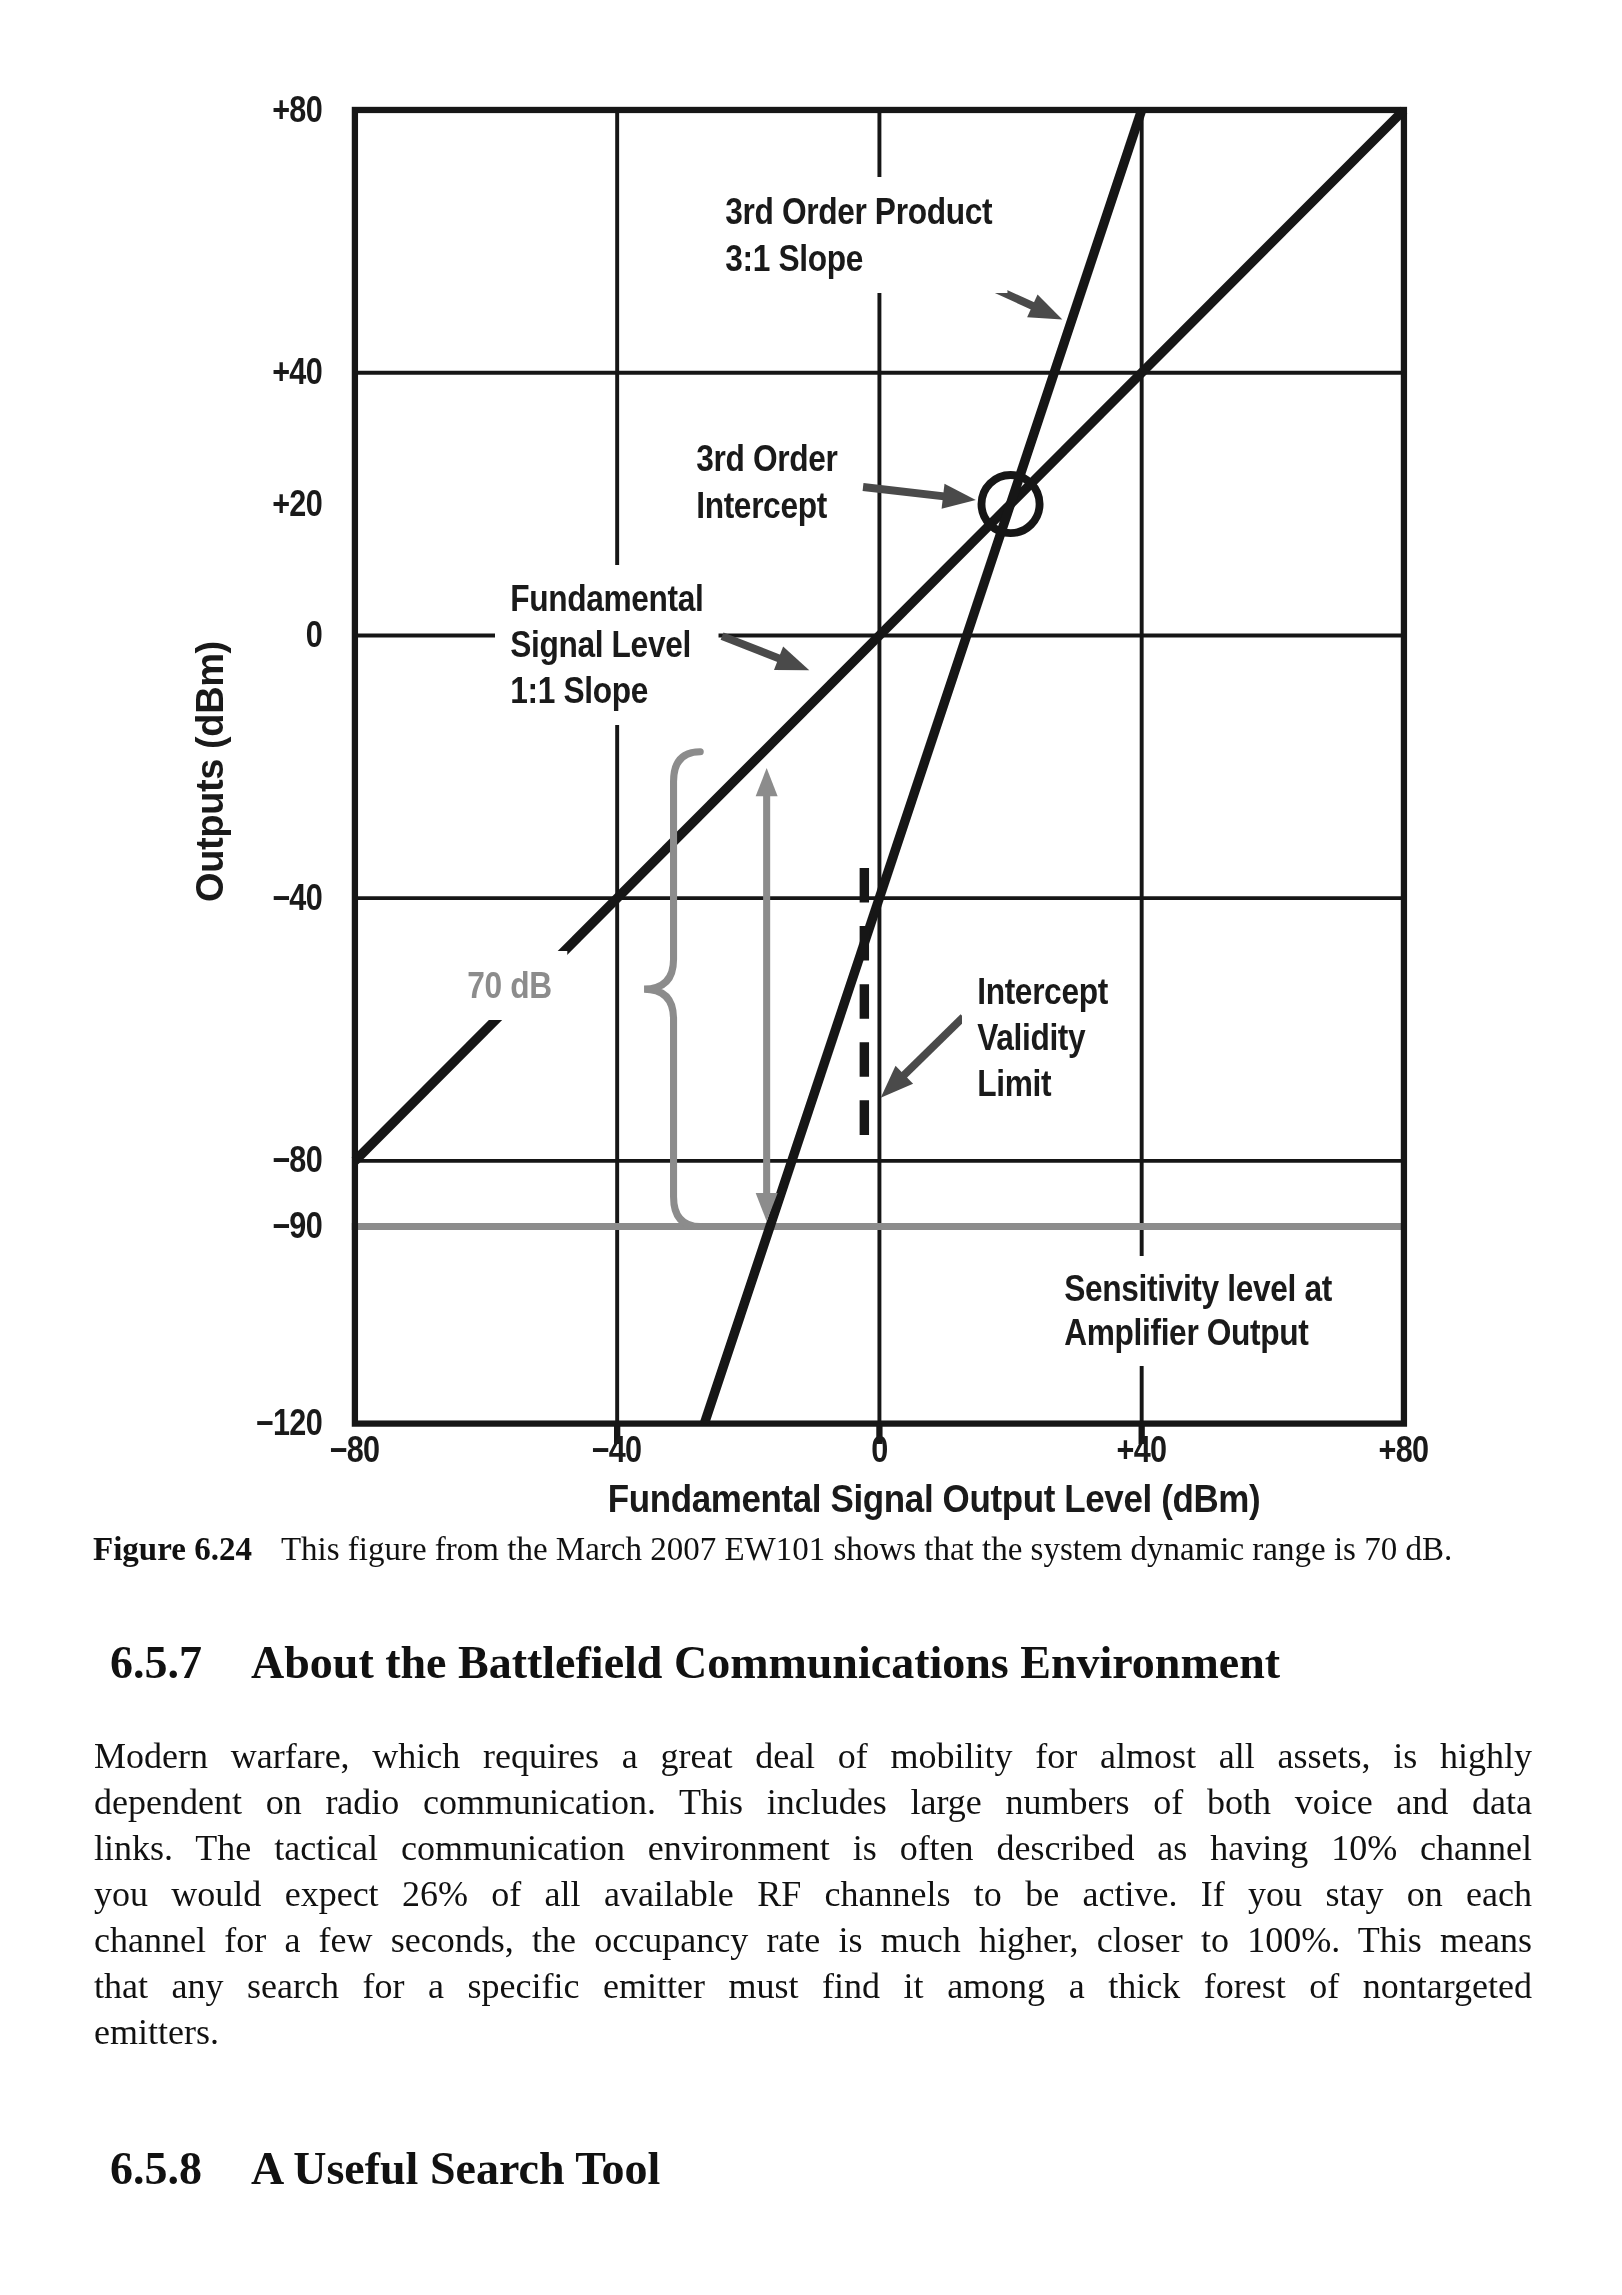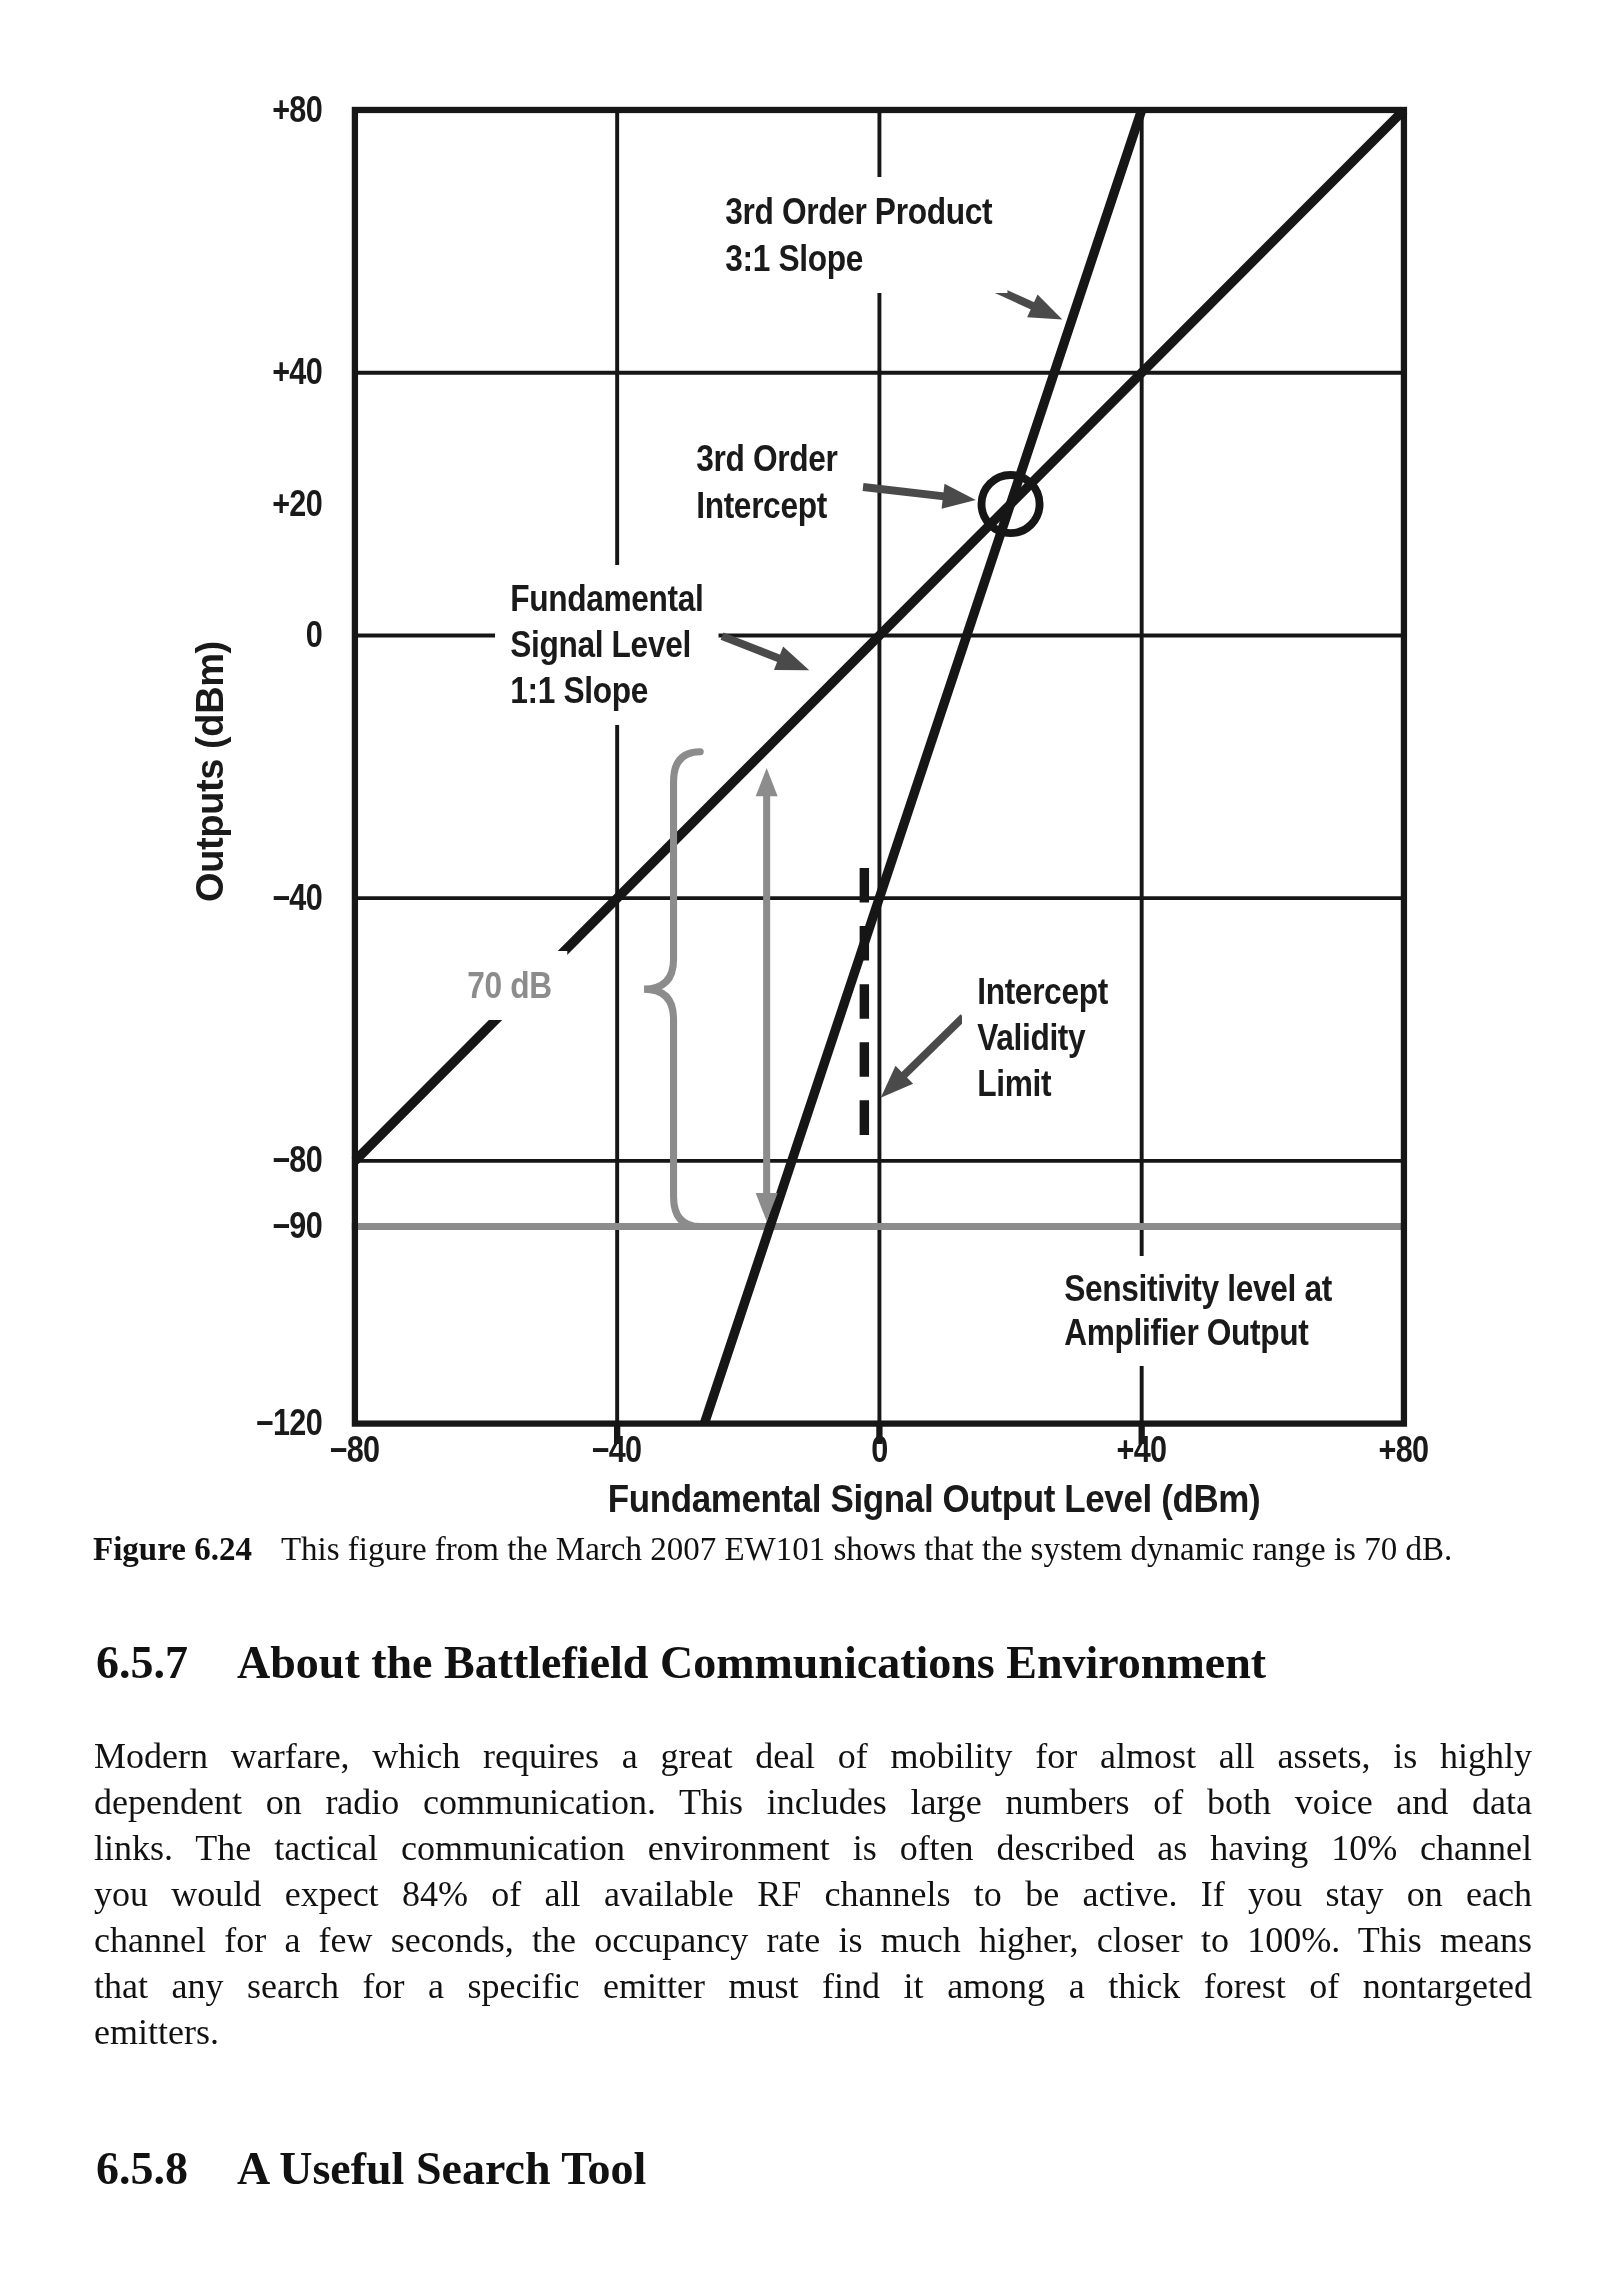--- a/index.html
+++ b/index.html
@@ -36,21 +36,21 @@
     font-size:36px; line-height:42px; letter-spacing:-0.8px;
   }
   .ytick { left:173px; width:149px; text-align:right; transform:scaleX(0.85); transform-origin:top right; }
   .xtick { width:149px; text-align:center; top:1429px; transform:scaleX(0.85); }
 
   
   .caption { position:absolute; left:93px; top:1529px; width:1437px; font-size:33px; line-height:41px; }
   .caption .cap-label { font-weight:bold; margin-right:29px; }
 
   
-  .heading { position:absolute; left:96px; width:1437px; font-weight:bold; font-size:46px; line-height:53px; }
+  .heading { position:absolute; left:110px; width:1437px; font-weight:bold; font-size:46px; line-height:53px; }
   .heading .h-num { margin-right:49px; }
 
   
   .para { position:absolute; left:94px; top:1711px; width:1438px;margin-top:22px; }
   .pline {
     font-size:36px; line-height:46px; text-align:justify; text-align-last:justify;
   }
   .pline.last { text-align-last:left; }
 </style>
 </head>
@@ -147,21 +147,21 @@
   </div>
 
   <div class="heading" style="top:1636px;">
     <span class="h-num">6.5.7</span><span class="h-title">About the Battlefield Communications Environment</span>
   </div>
 
   <div class="para">
     <div class="pline">Modern warfare, which requires a great deal of mobility for almost all assets, is highly</div>
     <div class="pline">dependent on radio communication. This includes large numbers of both voice and data</div>
     <div class="pline">links. The tactical communication environment is often described as having 10% channel</div>
-    <div class="pline">you would expect 84% of all available RF channels to be active. If you stay on each</div>
+    <div class="pline">you would expect 26% of all available RF channels to be active. If you stay on each</div>
     <div class="pline">channel for a few seconds, the occupancy rate is much higher, closer to 100%. This means</div>
     <div class="pline">that any search for a specific emitter must find it among a thick forest of nontargeted</div>
     <div class="pline last">emitters.</div>
   </div>
 
   <div class="heading" style="top:2142px;">
     <span class="h-num">6.5.8</span><span class="h-title">A Useful Search Tool</span>
   </div>
 
 </div>

